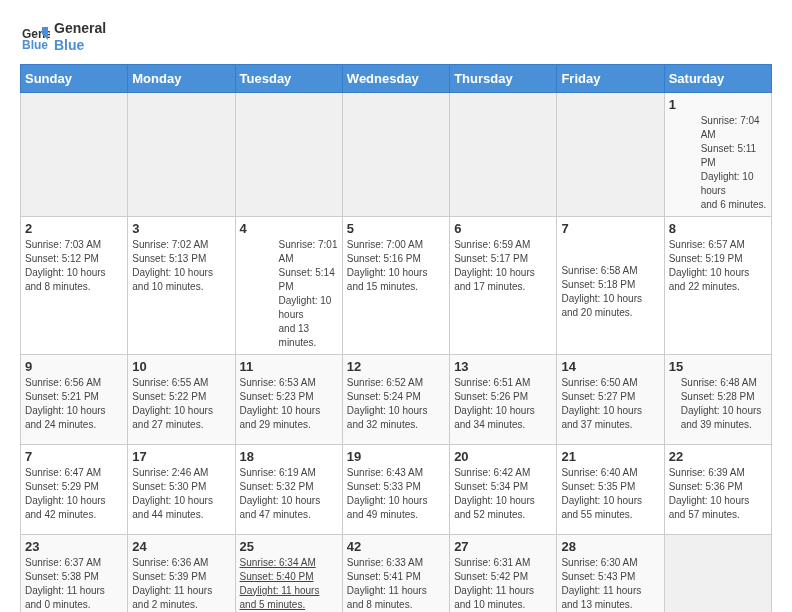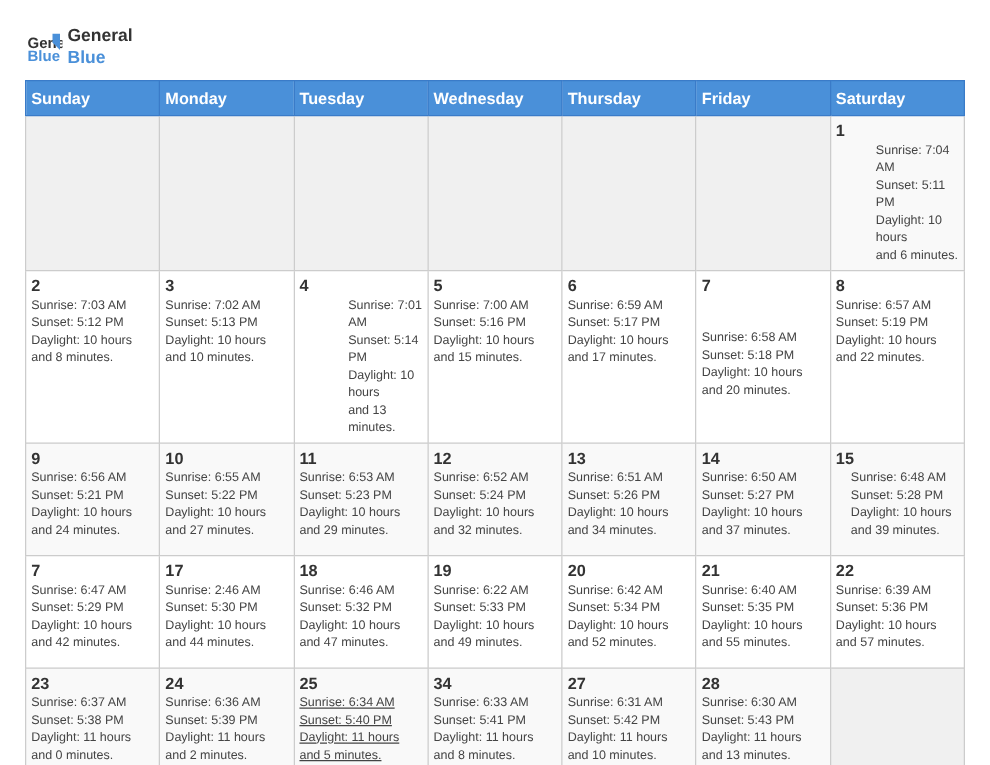--- a/index.html
+++ b/index.html
@@ -235,28 +235,28 @@
         </td>
         <td>
           <span class="day-num">17</span>
           <div class="day-detail" style="white-space: pre-line;">Sunrise: 2:46 AM
 Sunset: 5:30 PM
 Daylight: 10 hours
 and 44 minutes.</div>
         </td>
         <td>
           <span class="day-num">18</span>
-          <div class="day-detail" style="white-space: pre-line;">Sunrise: 6:46 AM
+          <div class="day-detail" style="white-space: pre-line;">Sunrise: 6:19 AM
 Sunset: 5:32 PM
 Daylight: 10 hours
 and 47 minutes.</div>
         </td>
         <td>
           <span class="day-num">19</span>
-          <div class="day-detail" style="white-space: pre-line;">Sunrise: 6:22 AM
+          <div class="day-detail" style="white-space: pre-line;">Sunrise: 6:43 AM
 Sunset: 5:33 PM
 Daylight: 10 hours
 and 49 minutes.</div>
         </td>
         <td>
           <span class="day-num">20</span>
           <div class="day-detail" style="white-space: pre-line;">Sunrise: 6:42 AM
 Sunset: 5:34 PM
 Daylight: 10 hours
 and 52 minutes.</div>
@@ -292,21 +292,21 @@
 and 2 minutes.</div>
         </td>
         <td>
           <span class="day-num">25</span>
           <div class="day-detail" style="white-space: pre-line; text-decoration: underline;">Sunrise: 6:34 AM
 Sunset: 5:40 PM
 Daylight: 11 hours
 and 5 minutes.</div>
         </td>
         <td>
-          <span class="day-num">34</span>
+          <span class="day-num">42</span>
           <div class="day-detail" style="white-space: pre-line;">Sunrise: 6:33 AM
 Sunset: 5:41 PM
 Daylight: 11 hours
 and 8 minutes.</div>
         </td>
         <td>
           <span class="day-num">27</span>
           <div class="day-detail" style="white-space: pre-line;">Sunrise: 6:31 AM
 Sunset: 5:42 PM
 Daylight: 11 hours

